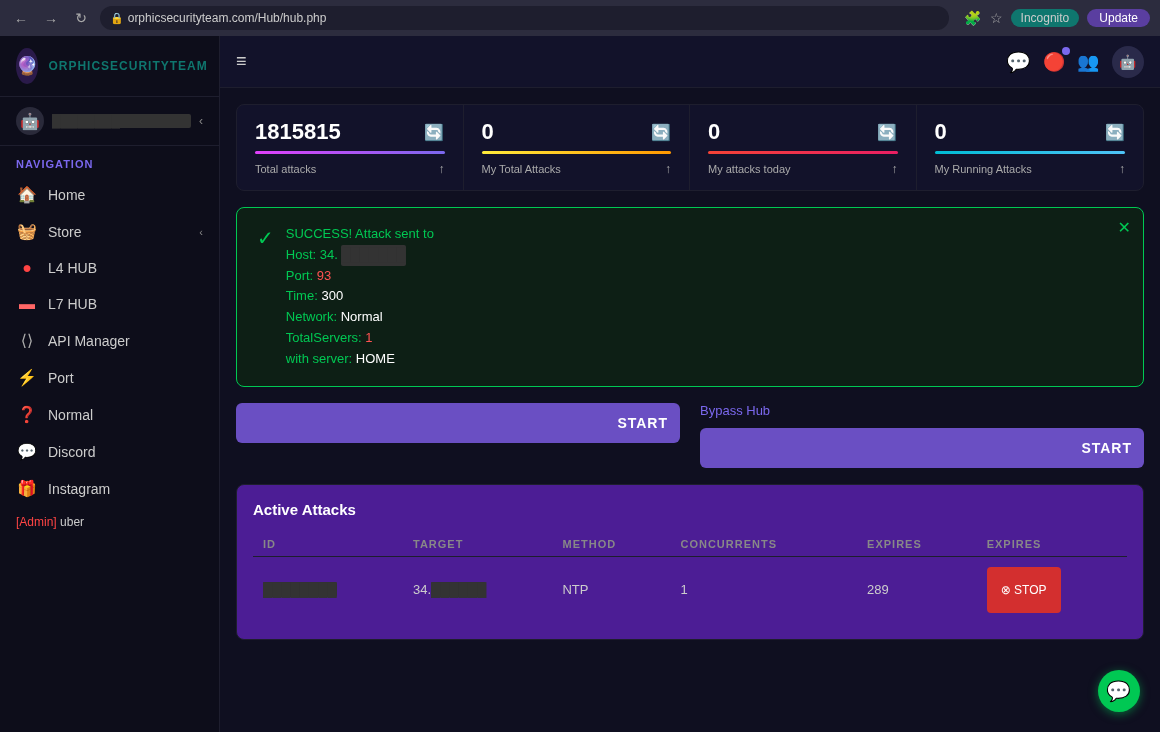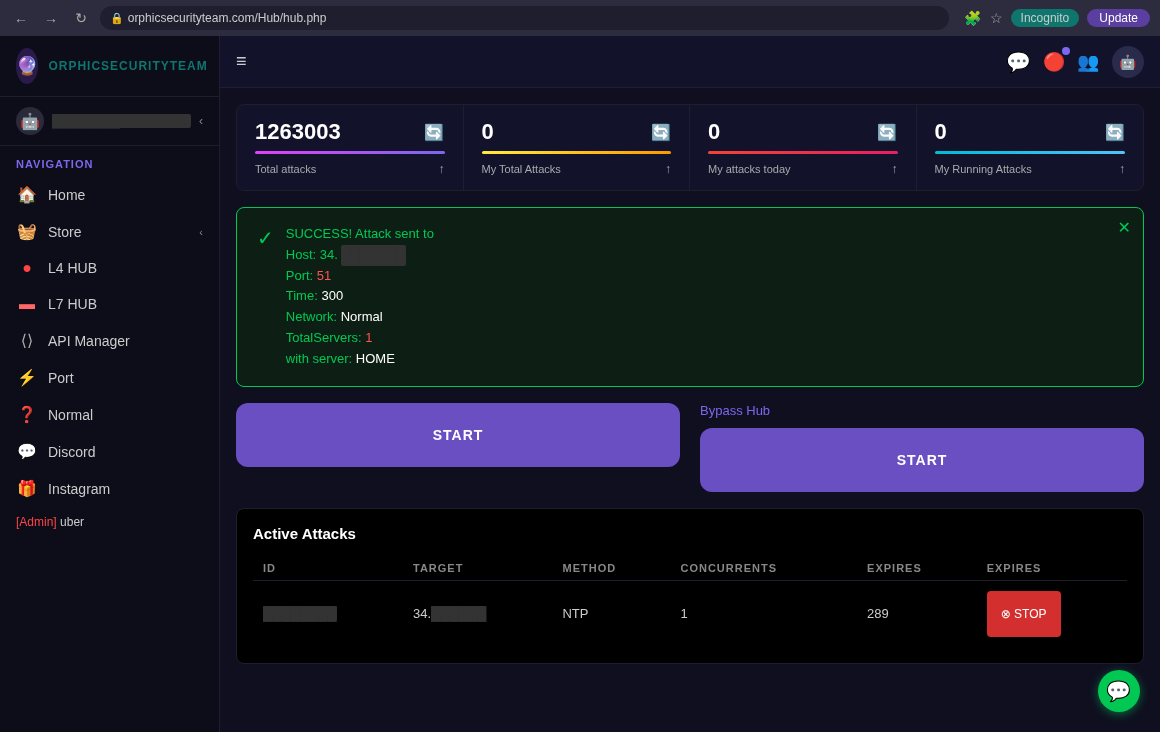--- a/index.html
+++ b/index.html
@@ -279,34 +279,35 @@
     }
     .hub-section { }
     .hub-label {
       font-size: 13px;
       color: #7b68ee;
       margin-bottom: 10px;
       font-weight: 500;
     }
     .hub-start-btn {
       width: 100%;
-      padding: 24px;
+      padding: 12px;
       background: #6a4fc3;
       border: none;
-      border-radius: 12px;
+      border-radius: 6px;
       color: #fff;
       font-size: 14px;
       font-weight: bold;
       cursor: pointer;
       letter-spacing: 1px;
+      text-align: right;
     }
 
     
     .attacks-section {
-      background: #000000;
+      background: #4c1d95;
       border-radius: 8px;
       padding: 16px;
       border: 1px solid #1e1e2e;
     }
     .attacks-title {
       font-size: 15px;
       font-weight: bold;
       color: #fff;
       margin-bottom: 14px;
     }
@@ -455,21 +456,21 @@
       </div>
       <div class="topbar-icon">👥</div>
       <div class="topbar-avatar">🤖</div>
     </div>
 
     <div class="main-content">
 
       <div class="stats-row">
         <div class="stat-card">
           <div class="stat-top">
-            <span class="stat-value">1263003</span>
+            <span class="stat-value">1815815</span>
             <span class="stat-refresh">🔄</span>
           </div>
           <div class="stat-bar stat-bar-pink"></div>
           <div class="stat-label-row">
             <span>Total attacks</span>
             <span class="stat-arrow">↑</span>
           </div>
         </div>
         <div class="stat-card">
           <div class="stat-top">
@@ -511,21 +512,21 @@
         <div class="alert-content">
           <div>
             <span class="alert-green">SUCCESS! Attack sent to</span>
           </div>
           <div>
             <span class="alert-green">Host: 34.</span>
             <span class="masked-text alert-green">███████</span>
           </div>
           <div>
             <span class="alert-green">Port:</span>
-            <span class="alert-red"> <span>51</span></span>
+            <span class="alert-red"> <span>93</span></span>
           </div>
           <div>
             <span class="alert-green">Time:</span>
             <span class="alert-white"> <span>300</span></span>
           </div>
           <div>
             <span class="alert-green">Network:</span>
             <span class="alert-white"> <span>Normal</span></span>
           </div>
           <div>

